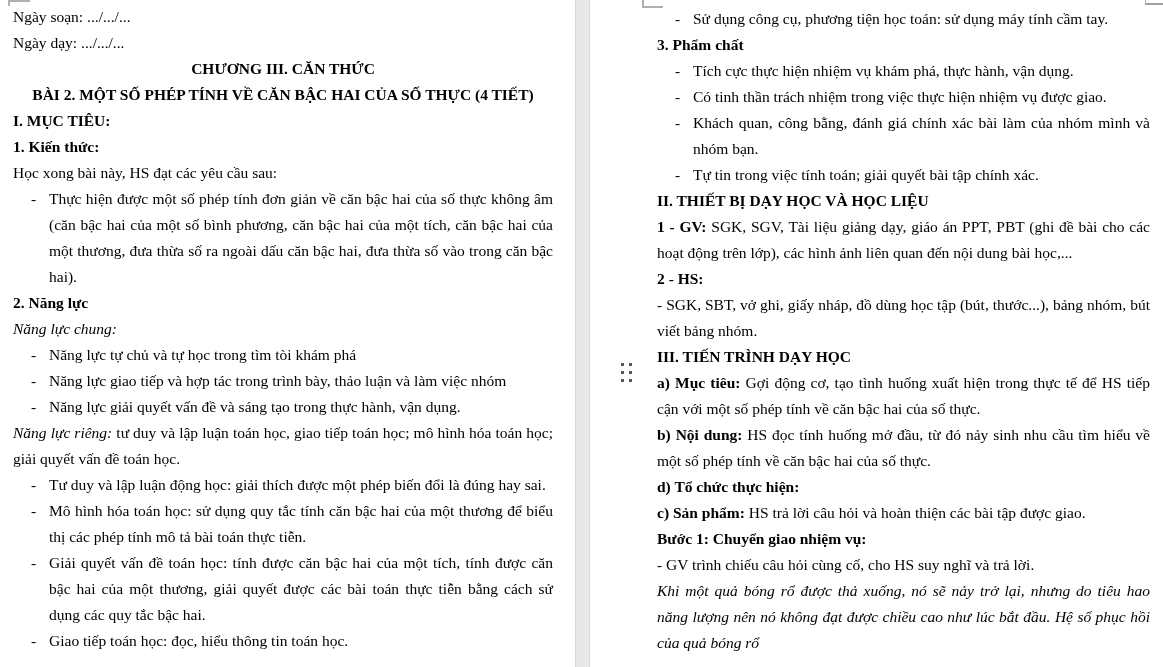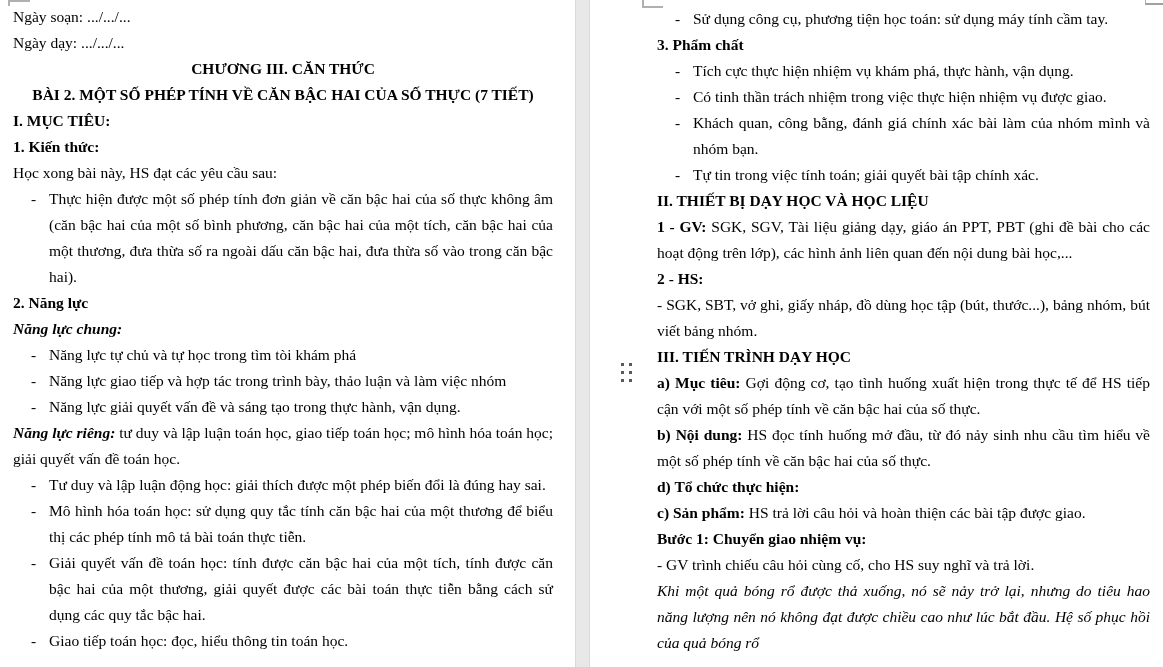--- a/index.html
+++ b/index.html
@@ -14,21 +14,21 @@
   .page-left  { width: 575px; padding: 4px 22px 0 13px; }
   .page-gap   { width: 15px; background: #e8e8e8;
                 border-left: 1px solid #dadada; border-right: 1px solid #dadada; }
   .page-right { width: 573px; padding: 6px 13px 0 67px; }
 
   .ln { font-size: 15.5px; line-height: 26px; }
   .just   { text-align: justify; }
   .center { text-align: center; }
   .bold   { font-weight: bold; }
   .b      { font-weight: bold; }
-  .bi     { font-weight: bold; font-style: italic; }
+  .bi     { font-weight: normal; font-style: italic; }
   .it     { font-style: italic; }
 
   .bullet { position: relative; padding-left: 36px; }
   .bullet .dash { position: absolute; left: 18px; top: 0; }
 
   .drag-handle {
     position: absolute; left: 31px; top: 363px;
     display: grid; grid-template-columns: 3px 3px; grid-auto-rows: 3px;
     column-gap: 5px; row-gap: 5px; cursor: grab;
   }
@@ -46,21 +46,21 @@
 <body>
 
 <div class="doc">
 
   <div class="page page-left">
     <div class="corner c-left-page-tl"></div>
 
     <p class="ln">Ngày soạn: .../.../...</p>
     <p class="ln">Ngày dạy: .../.../...</p>
     <p class="ln center bold">CHƯƠNG III. CĂN THỨC</p>
-    <p class="ln center bold">BÀI 2. MỘT SỐ PHÉP TÍNH VỀ CĂN BẬC HAI CỦA SỐ THỰC (7 TIẾT)</p>
+    <p class="ln center bold">BÀI 2. MỘT SỐ PHÉP TÍNH VỀ CĂN BẬC HAI CỦA SỐ THỰC (4 TIẾT)</p>
     <p class="ln bold">I. MỤC TIÊU:</p>
     <p class="ln bold">1. Kiến thức:</p>
     <p class="ln just">Học xong bài này, HS đạt các yêu cầu sau:</p>
 
     <div class="ln just bullet">
       <span class="dash">-</span>
       <span>Thực hiện được một số phép tính đơn giản về căn bậc hai của số thực không âm (căn bậc hai của một số bình phương, căn bậc hai của một tích, căn bậc hai của một thương, đưa thừa số ra ngoài dấu căn bậc hai, đưa thừa số vào trong căn bậc hai).</span>
     </div>
 
     <p class="ln bold">2. Năng lực</p>

